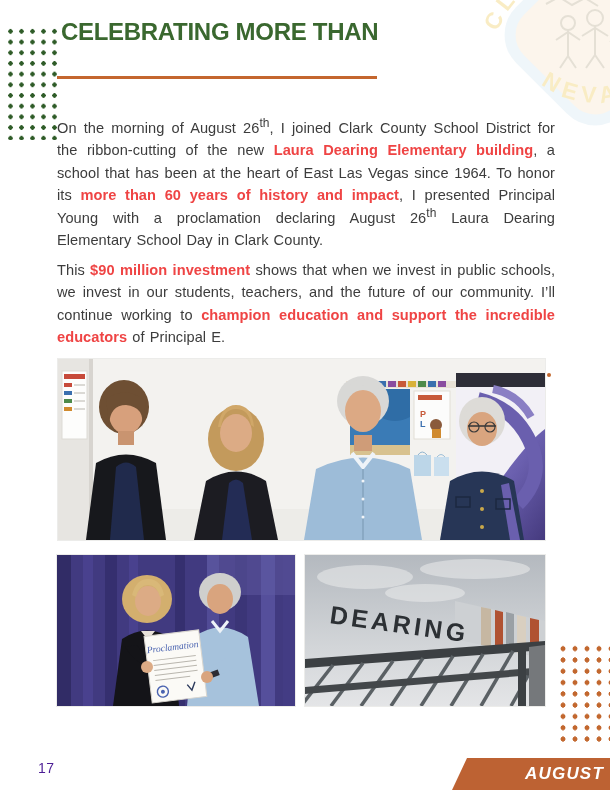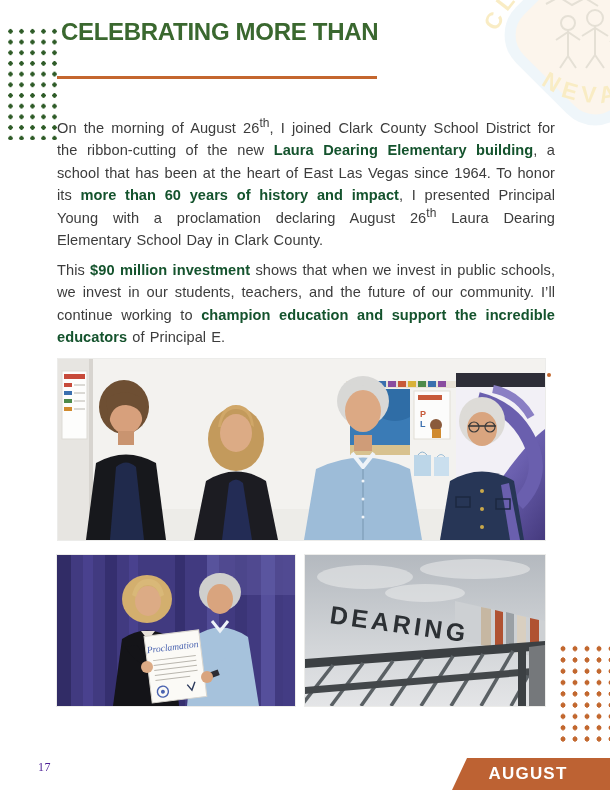--- a/index.html
+++ b/index.html
@@ -19,35 +19,35 @@
 
   h1.title{position:absolute;left:57px;top:15px;margin:4px;width:400px;
     font-size:24px;line-height:26.5px;font-weight:800;letter-spacing:-0.3px;color:#3a682f;}
   .underline{position:absolute;left:57px;top:76px;width:320px;height:2.5px;background:#c4662e;}
   h2.subtitle{position:absolute;left:57px;top:85px;margin:0;
     font-size:17.2px;font-weight:800;letter-spacing:0.2px;color:#c4662e;}
 
   p.body{position:absolute;left:57px;margin:0;width:498px;
     font-size:14.6px;line-height:22.4px;color:#3c3c3c;text-align:justify;
     letter-spacing:0.05px;word-spacing:1px;}
-  p.body b{font-weight:700;color:#14532d;}
+  p.body b{font-weight:700;color:#ef4444;}
   p.body sup{font-size:12px;line-height:0;vertical-align:super;}
   #para1{top:117px;}
   #para2{top:259px;}
 
   .photo{position:absolute;display:block;outline:1px solid #ececea;}
   #photo-group{left:58px;top:359px;}
   #photo-proclamation{left:57px;top:555px;}
   #photo-sign{left:305px;top:555px;}
 
-  .page-number{position:absolute;left:38px;top:760px;font-size:12px;color:#4c1d95;letter-spacing:0.5px;font-family:Liberation Serif, serif;}
+  .page-number{position:absolute;left:38px;top:760px;font-size:14px;color:#4c1d95;letter-spacing:0.5px;}
 
   .month-banner{position:absolute;left:452px;top:758px;width:158px;height:32px;background:#bd6233;
     clip-path:polygon(15px 0,100% 0,100% 100%,0 100%);
-    display:flex;align-items:center;justify-content:center;padding-right:6px;box-sizing:border-box;}
+    display:flex;align-items:center;justify-content:flex-end;padding-right:6px;box-sizing:border-box;font-style:italic;}
   .month-banner span{color:#ffffff;font-weight:800;font-size:17px;letter-spacing:1.2px;}
 </style>
 </head>
 <body>
 
 <div class="page">
 
   <div class="dots dots-green"></div>
   <div class="dots dots-orange"></div>
   <div class="single-dot"></div>

